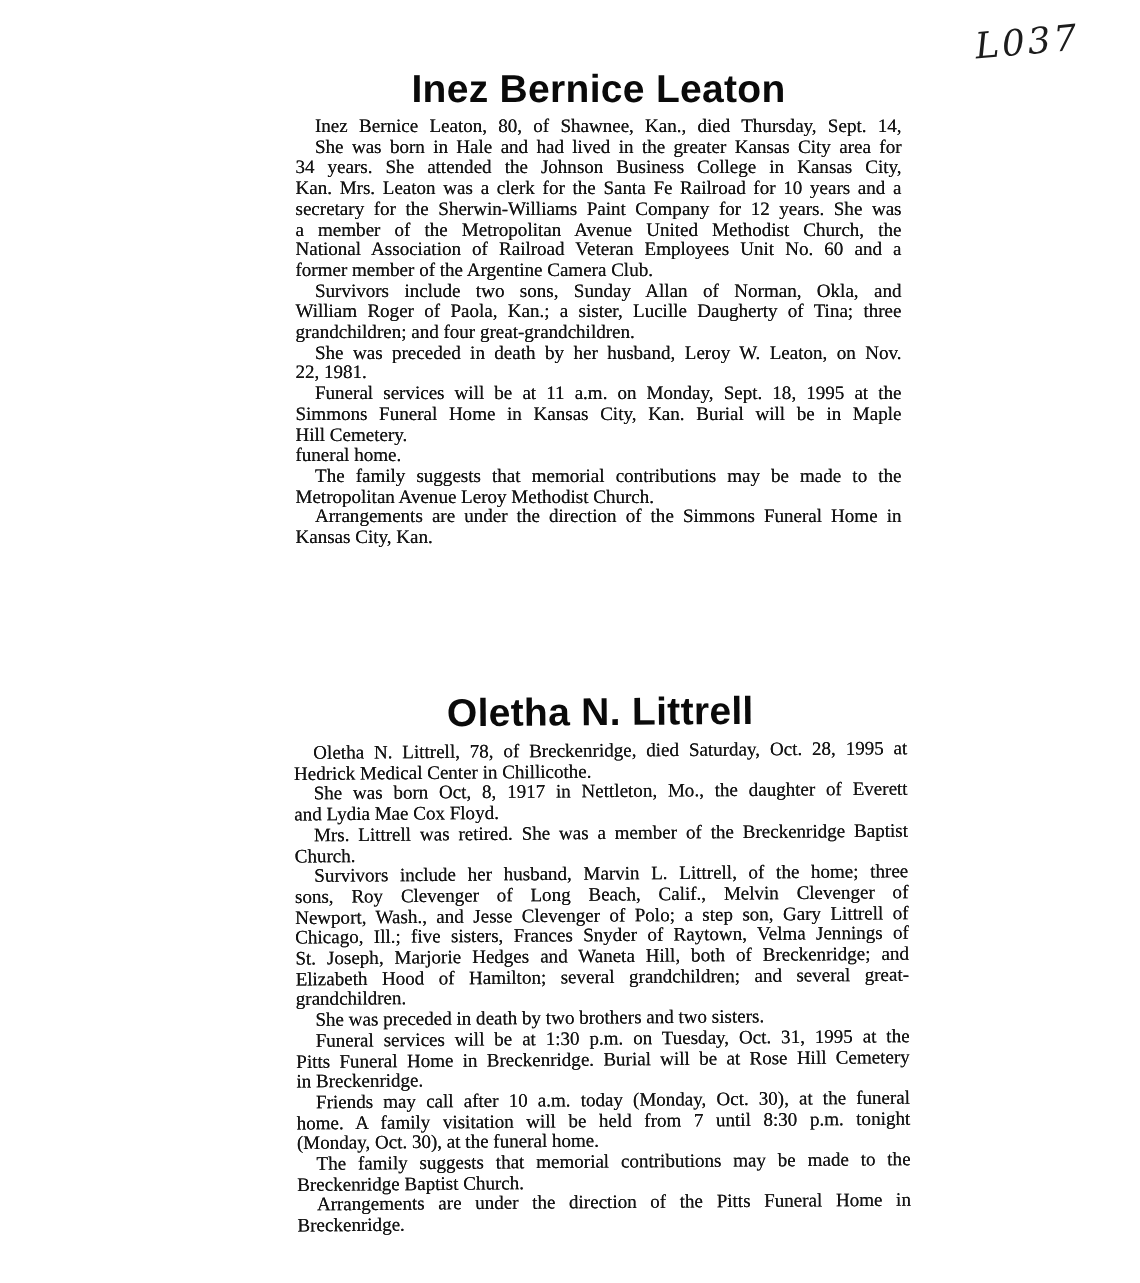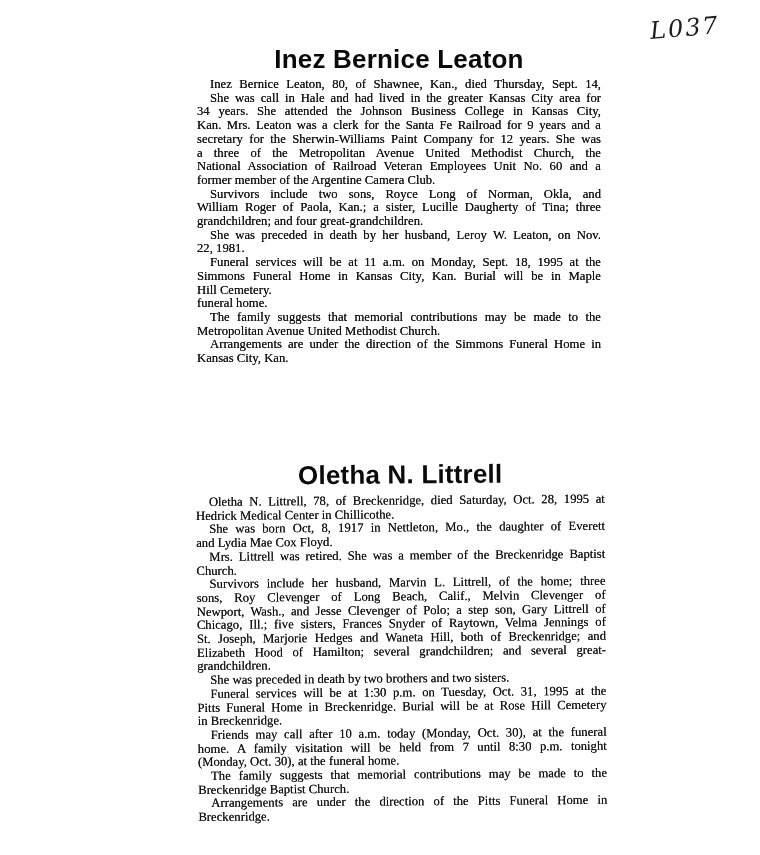--- a/index.html
+++ b/index.html
@@ -67,38 +67,38 @@
 <body>
 
 <div class="page">
 
   <div class="annotation">L037</div>
 
   <section class="obit" id="obit1">
     <h1 class="obit-title">Inez Bernice Leaton</h1>
     <div class="obit-body">
         <div class="tline first">Inez Bernice Leaton, 80, of Shawnee, Kan., died Thursday, Sept. 14,</div>
-        <div class="tline first">She was call in Hale and had lived in the greater Kansas City area for</div>
+        <div class="tline first">She was born in Hale and had lived in the greater Kansas City area for</div>
         <div class="tline">34 years. She attended the Johnson Business College in Kansas City,</div>
-        <div class="tline">Kan. Mrs. Leaton was a clerk for the Santa Fe Railroad for 9 years and a</div>
+        <div class="tline">Kan. Mrs. Leaton was a clerk for the Santa Fe Railroad for 10 years and a</div>
         <div class="tline">secretary for the Sherwin-Williams Paint Company for 12 years. She was</div>
-        <div class="tline">a three of the Metropolitan Avenue United Methodist Church, the</div>
+        <div class="tline">a member of the Metropolitan Avenue United Methodist Church, the</div>
         <div class="tline">National Association of Railroad Veteran Employees Unit No. 60 and a</div>
         <div class="tline plast">former member of the Argentine Camera Club.</div>
-        <div class="tline first">Survivors include two sons, Royce Long of Norman, Okla, and</div>
+        <div class="tline first">Survivors include two sons, Sunday Allan of Norman, Okla, and</div>
         <div class="tline">William Roger of Paola, Kan.; a sister, Lucille Daugherty of Tina; three</div>
         <div class="tline plast">grandchildren; and four great-grandchildren.</div>
         <div class="tline first">She was preceded in death by her husband, Leroy W. Leaton, on Nov.</div>
         <div class="tline plast">22, 1981.</div>
         <div class="tline first">Funeral services will be at 11 a.m. on Monday, Sept. 18, 1995 at the</div>
         <div class="tline">Simmons Funeral Home in Kansas City, Kan. Burial will be in Maple</div>
         <div class="tline plast">Hill Cemetery.</div>
         <div class="tline plast">funeral home.</div>
         <div class="tline first">The family suggests that memorial contributions may be made to the</div>
-        <div class="tline plast">Metropolitan Avenue United Methodist Church.</div>
+        <div class="tline plast">Metropolitan Avenue Leroy Methodist Church.</div>
         <div class="tline first">Arrangements are under the direction of the Simmons Funeral Home in</div>
         <div class="tline plast">Kansas City, Kan.</div>
       </div>
   </section>
 
   <section class="obit" id="obit2">
     <h1 class="obit-title">Oletha N. Littrell</h1>
     <div class="obit-body">
         <div class="tline first">Oletha N. Littrell, 78, of Breckenridge, died Saturday, Oct. 28, 1995 at</div>
         <div class="tline plast">Hedrick Medical Center in Chillicothe.</div>

